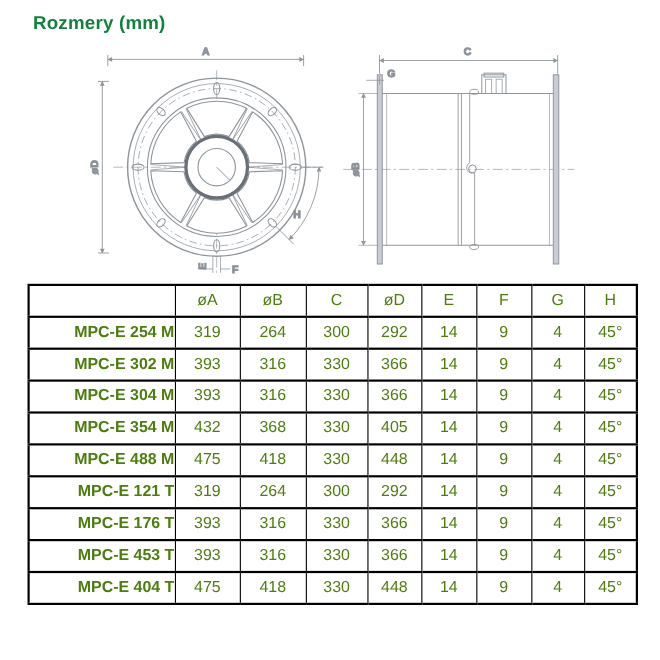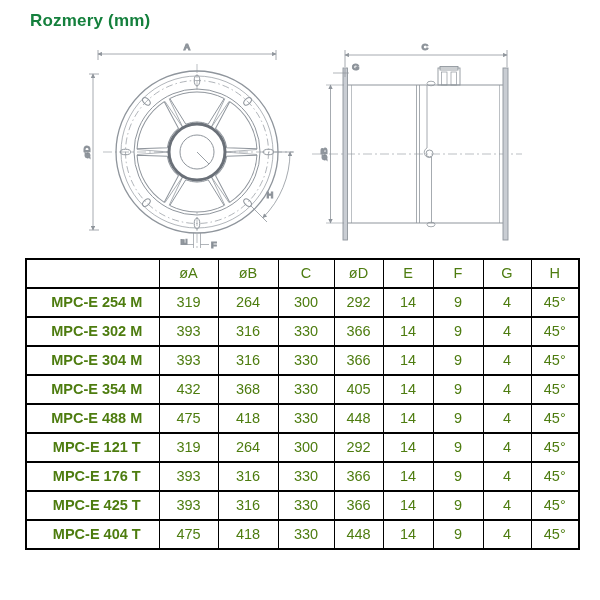--- a/index.html
+++ b/index.html
@@ -22,21 +22,21 @@
     font-size:14.5px;color:#4d7c0f;
   }
   .dims-table th,.dims-table td{
     border:1px solid #000;border-top-width:2px;border-bottom-width:2px;
     text-align:center;vertical-align:middle;height:27px;padding:0;
     font-size:14.5px;line-height:1;
   }
   .dims-table{border:2px solid #000;}
   .dims-table thead th{font-weight:normal;}
   .dims-table tbody th{
-    text-align:center;padding-left:8px;font-weight:bold;white-space:nowrap;
+    text-align:right;padding-left:8px;font-weight:bold;white-space:nowrap;
   }
 </style>
 </head>
 <body>
 
 <div class="page">
 
   <h1 class="page-title">Rozmery (mm)</h1>
 
   <svg class="drawing-svg" viewBox="0 0 600 254">
@@ -286,21 +286,21 @@
           <td>393</td>
           <td>316</td>
           <td>330</td>
           <td>366</td>
           <td>14</td>
           <td>9</td>
           <td>4</td>
           <td>45°</td>
         </tr>
         <tr>
-          <th>MPC-E 425 T</th>
+          <th>MPC-E 453 T</th>
           <td>393</td>
           <td>316</td>
           <td>330</td>
           <td>366</td>
           <td>14</td>
           <td>9</td>
           <td>4</td>
           <td>45°</td>
         </tr>
         <tr>

